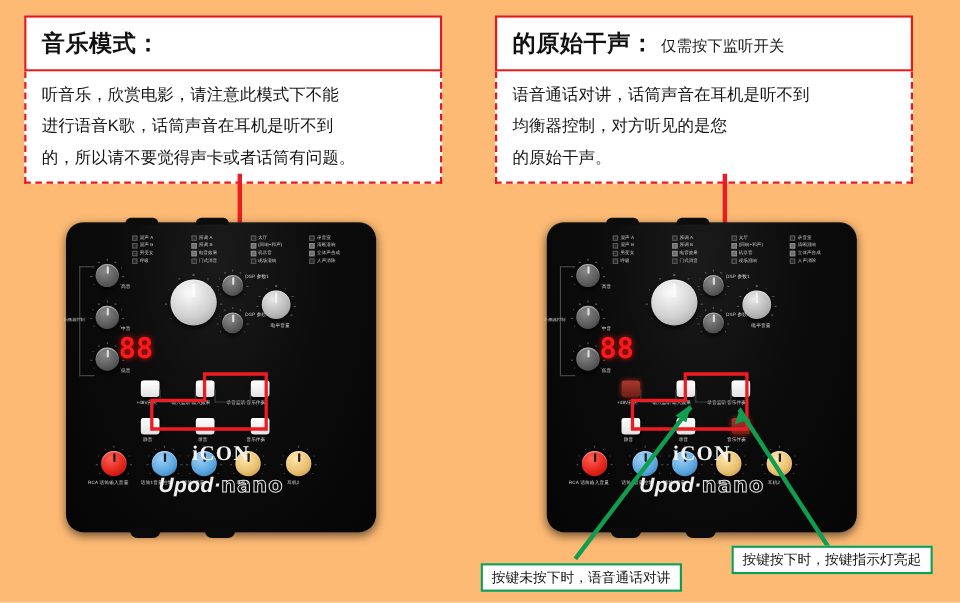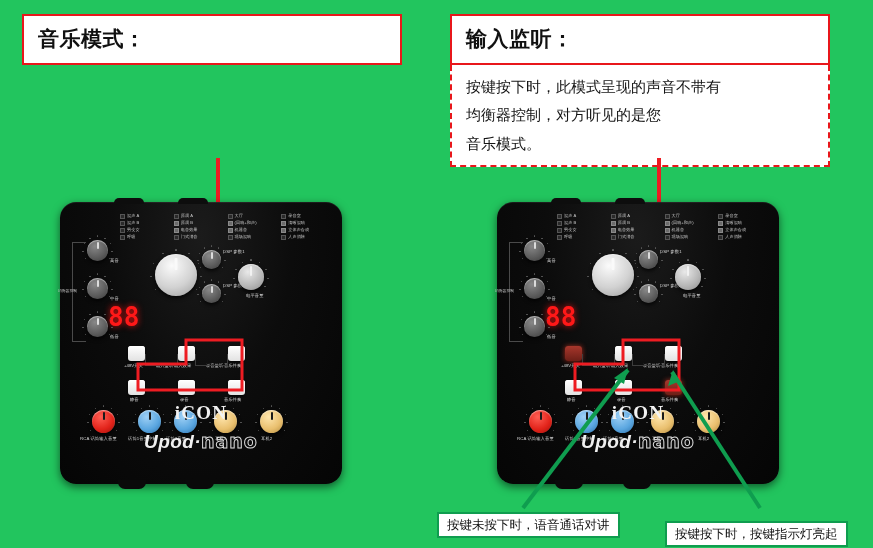--- a/index.html
+++ b/index.html
@@ -6,21 +6,21 @@
   html, body {
     margin: 0; padding: 0;
     width: 873px; height: 548px;
     background: #ffffff;
     font-family: "Liberation Sans", "DejaVu Sans", sans-serif;
     overflow: hidden;
   }
   #stage {
     position: relative;
     width: 873px; height: 548px;
-    background: #22c55e;
+    background: #fdba74;
   }
 
   
   .panel { position: absolute; }
   .panel.left  { left: 22px;  top: 14px;  width: 380px; }
   .panel.right { left: 450px; top: 14px;  width: 380px; }
 
   .callout-head {
     border: 2px solid #e8171b;
     background: #ffffff;
@@ -242,48 +242,54 @@
     position: absolute;
     border: 2px solid #0f9d4f;
     background: #ffffff;
     padding: 5px 8px;
     font-size: 12.5px;
     color: #111;
     white-space: nowrap;
     line-height: 1;
   }
   .green-box.b1 { left: 437px; bottom: 10px; }
-  .green-box.b2 { left: 665px; bottom: 1px; font-family: Liberation Serif, serif; }
+  .green-box.b2 { left: 665px; bottom: 26px; font-family: Liberation Serif, serif; }
 
   svg.overlay {
     position: absolute;
     left: 0; top: 0;
     width: 873px; height: 548px;
     pointer-events: none;
   }
 </style>
 </head>
 <body>
 
 <div id="stage">
 
   <div class="panel left">
     <div class="callout-head">
       <span class="title">音乐模式：</span>
     </div>
+    <div class="callout-body">
+      <p>听音乐，欣赏电影，请注意此模式下不能</p>
+      <p>进行语音K歌，话筒声音在耳机是听不到</p>
+      <p>的，所以请不要觉得声卡或者话筒有问题。</p>
+    </div>
   </div>
 
   <div class="panel right">
     <div class="callout-head">
-      <span class="title">输入监听：</span>
+      <span class="title">的原始干声：</span>
+      <span class="sub">仅需按下监听开关</span>
     </div>
     <div class="callout-body">
-      <p>按键按下时，此模式呈现的声音不带有</p>
+      <p>语音通话对讲，话筒声音在耳机是听不到</p>
       <p>均衡器控制，对方听见的是您</p>
-      <p>音乐模式。</p>
+      <p>的原始干声。</p>
     </div>
   </div>
 
   <div class="red-pointer" style="left:216px; top:158px; height:152px;"></div>
   <div class="red-pointer" style="left:657px; top:158px; height:152px;"></div>
 
   <div class="device left-dev">
     <div class="dev-top-nub n1"></div>
     <div class="dev-top-nub n2"></div>
 

